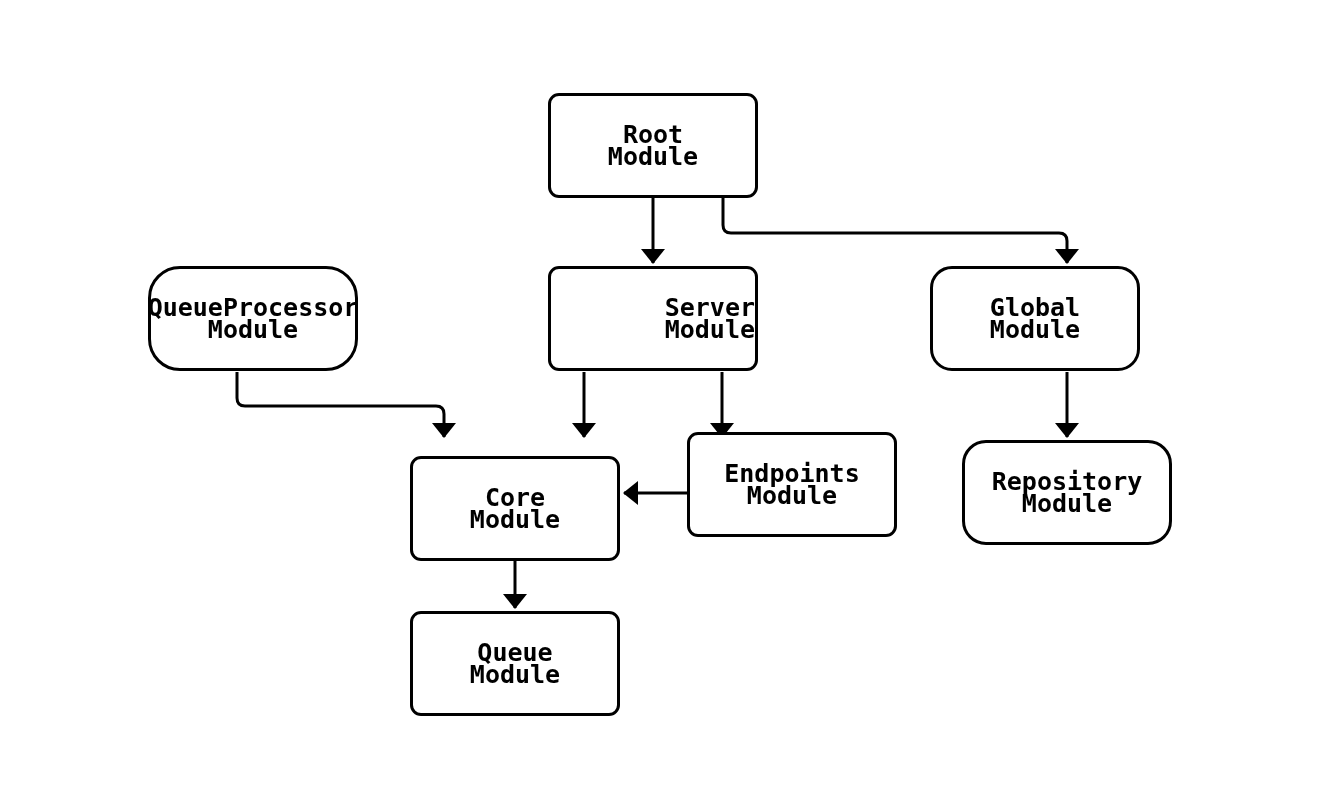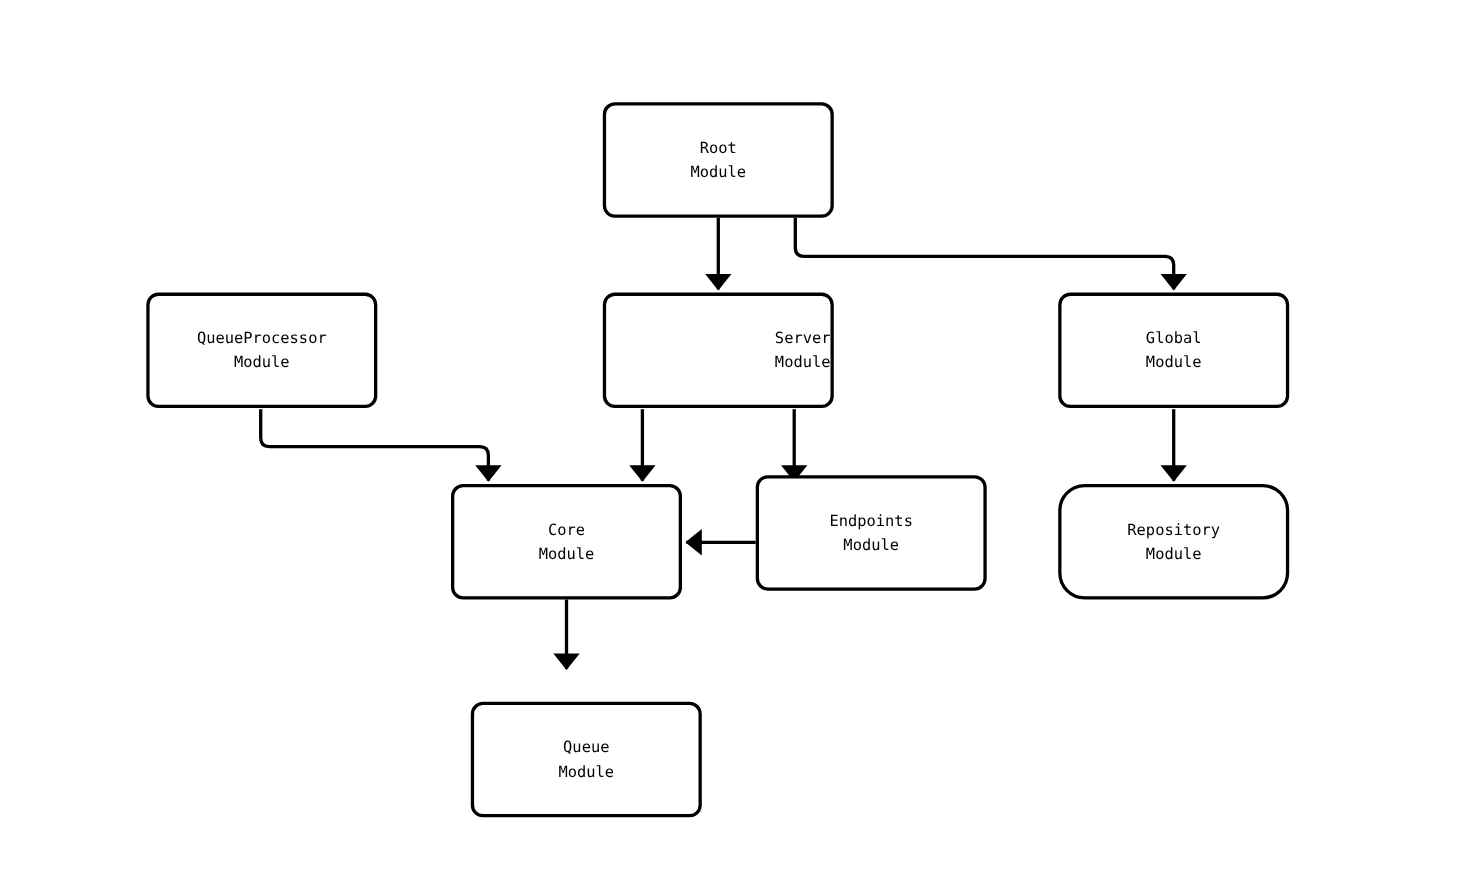--- a/index.html
+++ b/index.html
@@ -35,34 +35,34 @@
     background: #ffffff;
     border: 3px solid #000000;
     border-radius: 11px;
     display: flex;
     align-items: center;
     justify-content: center;
   }
   .node .label {
     white-space: pre-line;
     text-align: center;
-    font-size: 14px;
-    font-weight: normal;
+    font-size: 25px;
+    font-weight: bold;
     line-height: 22px;
     color: #000000;
   }
   
   #n-root          { left: 548px; top: 93px;  }
-  #n-queueprocessor{ left: 133px; top: 266px; }
+  #n-queueprocessor{ left: 148px; top: 266px; border-radius: 32px; }
   #n-server        { left: 548px; top: 266px; justify-content: flex-end; }
-  #n-global        { left: 962px; top: 266px; }
-  #n-core          { left: 410px; top: 440px; }
+  #n-global        { left: 930px; top: 266px; border-radius: 22px; }
+  #n-core          { left: 410px; top: 456px; }
   #n-endpoints     { left: 687px; top: 432px; }
   #n-repository    { left: 962px; top: 440px; border-radius: 24px; }
-  #n-queue         { left: 428px; top: 611px; margin-top: 27px; }
+  #n-queue         { left: 410px; top: 611px; }
 </style>
 </head>
 <body>
 
 <div id="canvas">
 
   <svg id="edges" viewBox="0 0 1337 809" xmlns="http://www.w3.org/2000/svg">
     <defs>
       <marker id="arrowhead" markerUnits="userSpaceOnUse" markerWidth="26" markerHeight="26" refX="14" refY="13" orient="auto">
         <polygon points="0,1 15,13 0,25" fill="#000000"></polygon>

